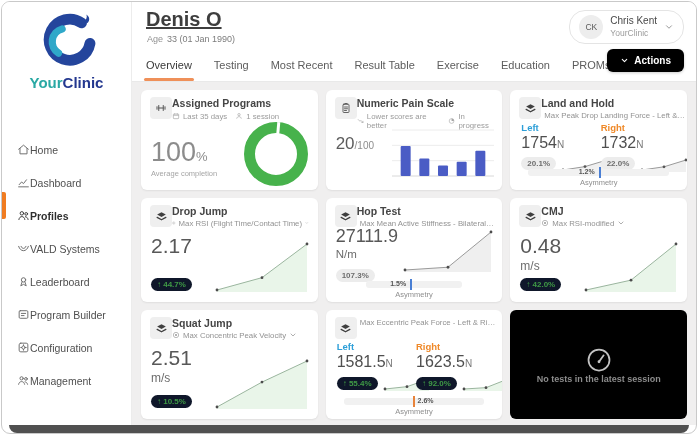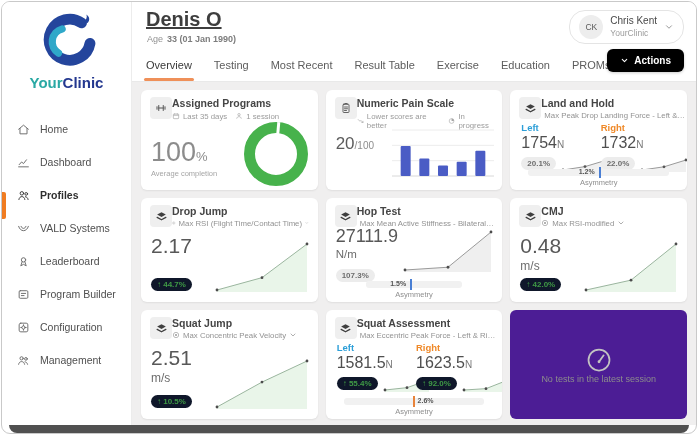--- a/index.html
+++ b/index.html
@@ -7,45 +7,45 @@
   .frame{position:relative;width:696px;height:433px;margin:1px;border:1px solid #c9c9c9;border-radius:9px;overflow:hidden;background:#fff;}
   .bottom-bar{position:absolute;left:7px;right:7px;bottom:0;height:8px;background:#505050;border-radius:0 0 8px 8px;z-index:6;}
 
   
   .sidebar{position:absolute;left:0;top:0;bottom:8px;width:130px;background:#fff;border-right:1px solid #ececec;z-index:3;}
   .logo{ text-align:center;padding-top:10px;}
   .brand{font-size:15px;font-weight:bold;margin-top:0;}
   .brand .p1{color:#2aa9a4;}
   .brand .p2{color:#24388f;}
   .nav{margin-top:32px;}
-  .nav-item{position:relative;display:flex;align-items:flex-start;gap:10px;height:33px;padding-left:15px;font-size:10.5px;color:#4f4f4f;cursor:pointer;}
+  .nav-item{position:relative;display:flex;align-items:flex-end;height:33px;padding-left:15px;font-size:10.5px;color:#4f4f4f;cursor:pointer;}
   .nav-item.active{font-weight:bold;color:#2e2e2e;}
   .nav-item.active::before{content:'';position:absolute;left:0;top:3px;bottom:3px;width:4px;background:#f07c21;border-radius:0 2px 2px 0;}
   .nav-item svg{flex:none;}
 
   
   .header{position:absolute;left:130px;right:0;top:0;height:80px;background:#fff;border-bottom:1px solid #e9e9e9;z-index:2;}
   .patient-name{position:absolute;left:14px;top:6px;font-size:20px;font-weight:600;color:#3e3e3e;text-decoration:underline;}
   .age-line{position:absolute;left:15px;top:32px;font-size:9px;color:#929292;}
-  .age-line .age-val{color:#7c7c7c;margin-left:4px;font-weight:bold;}
+  .age-line .age-val{color:#7c7c7c;margin-left:4px;}
   .tabs{position:absolute;left:14px;bottom:0;display:flex;gap:22px;}
   .tab{font-size:11px;color:#5c5c5c;padding-bottom:10px;position:relative;cursor:pointer;white-space:nowrap;}
   .tab.active{color:#3a3a3a;}
   .tab.active::after{content:'';position:absolute;left:-2px;right:-2px;bottom:0;height:3px;background:#ef9059;border-radius:2px;}
   .user-chip{position:absolute;top:8px;right:12px;display:flex;align-items:center;gap:7px;border:1px solid #e4e4e4;border-radius:16px;padding:4px 9px;background:#fff;cursor:pointer;}
   .avatar{width:24px;height:24px;border-radius:50%;background:#ededed;display:flex;align-items:center;justify-content:center;font-size:8.5px;color:#5a5a5a;}
   .user-meta{line-height:1.25;}
   .user-name{font-size:10px;color:#484848;}
   .user-org{font-size:8.5px;color:#9c9c9c;}
   .actions-btn{position:absolute;top:47px;right:12px;display:flex;align-items:center;gap:5px;background:#000000;color:#fff;font-size:10px;font-weight:bold;padding:6px 13px;border-radius:6px;cursor:pointer;box-shadow:0 1px 3px rgba(0,0,0,.2);}
 
   
   .main{position:absolute;left:130px;right:0;top:80px;bottom:8px;background:#f0efef;padding:8px 9px;display:grid;grid-template-columns:1fr 1fr 1fr;grid-template-rows:100px 104px 109px;gap:8px;z-index:1;}
   .card{background:#fff;border-radius:6px;box-shadow:0 1px 2px rgba(0,0,0,.07);position:relative;padding:7px 9px;overflow:hidden;}
-  .card.empty{background:#4c1d95;box-shadow:none;display:flex;flex-direction:column;align-items:center;justify-content:center;}
+  .card.empty{background:#000000;box-shadow:none;display:flex;flex-direction:column;align-items:center;justify-content:center;font-weight:bold;}
   .card-head{display:flex;align-items:flex-start;}
   .icon-box{width:22px;height:22px;border-radius:4px;background:#efefef;display:flex;align-items:center;justify-content:center;flex:none;}
   .card-title{font-size:10.5px;font-weight:600;color:#454545;line-height:1.2;}
   .card-sub{font-size:7.8px;color:#929292;display:flex;align-items:center;gap:3px;margin-top:1px;white-space:nowrap;}
   .meta-row{display:flex;gap:8px;font-size:7.8px;color:#9b9b9b;margin-top:2px;align-items:center;}
   .meta-item{display:flex;align-items:center;gap:3px;}
 
   .badge{display:inline-block;font-size:8px;font-weight:bold;padding:2px 6px;border-radius:8px;white-space:nowrap;}
   .badge.green{background:#0f172a;color:#3f9a46;}
   .badge.gray{background:#ececec;color:#6e6e6e;}
@@ -507,21 +507,20 @@
 
     <div class="card">
       <div class="card-head">
         <div class="icon-box">
           <svg width="13" height="13" viewBox="0 0 24 24">
               <path d="M12 4 20 8.5 12 13 4 8.5z" fill="#3f3f3f"></path>
               <path d="M4 13.5l8 4.5 8-4.5" stroke="#3f3f3f" stroke-width="2.4" fill="none" stroke-linecap="round" stroke-linejoin="round"></path>
             </svg>
         </div>
         <div style="min-width:0;">
-          <div class="card-title">Squat Assessment</div>
           <div class="card-sub">
             <svg width="8" height="8" viewBox="0 0 24 24">
                 <circle cx="12" cy="12" r="8" fill="none" stroke="#9a9a9a" stroke-width="2"></circle>
                 <circle cx="12" cy="12" r="3" fill="#9a9a9a"></circle>
               </svg>
             <span>Max Eccentric Peak Force - Left &amp; Ri…</span>
             <svg width="8" height="8" viewBox="0 0 24 24" fill="none" stroke="#9a9a9a" stroke-width="2.4" stroke-linecap="round" stroke-linejoin="round">
                 <path d="M6 9l6 6 6-6"></path>
               </svg>
           </div>

